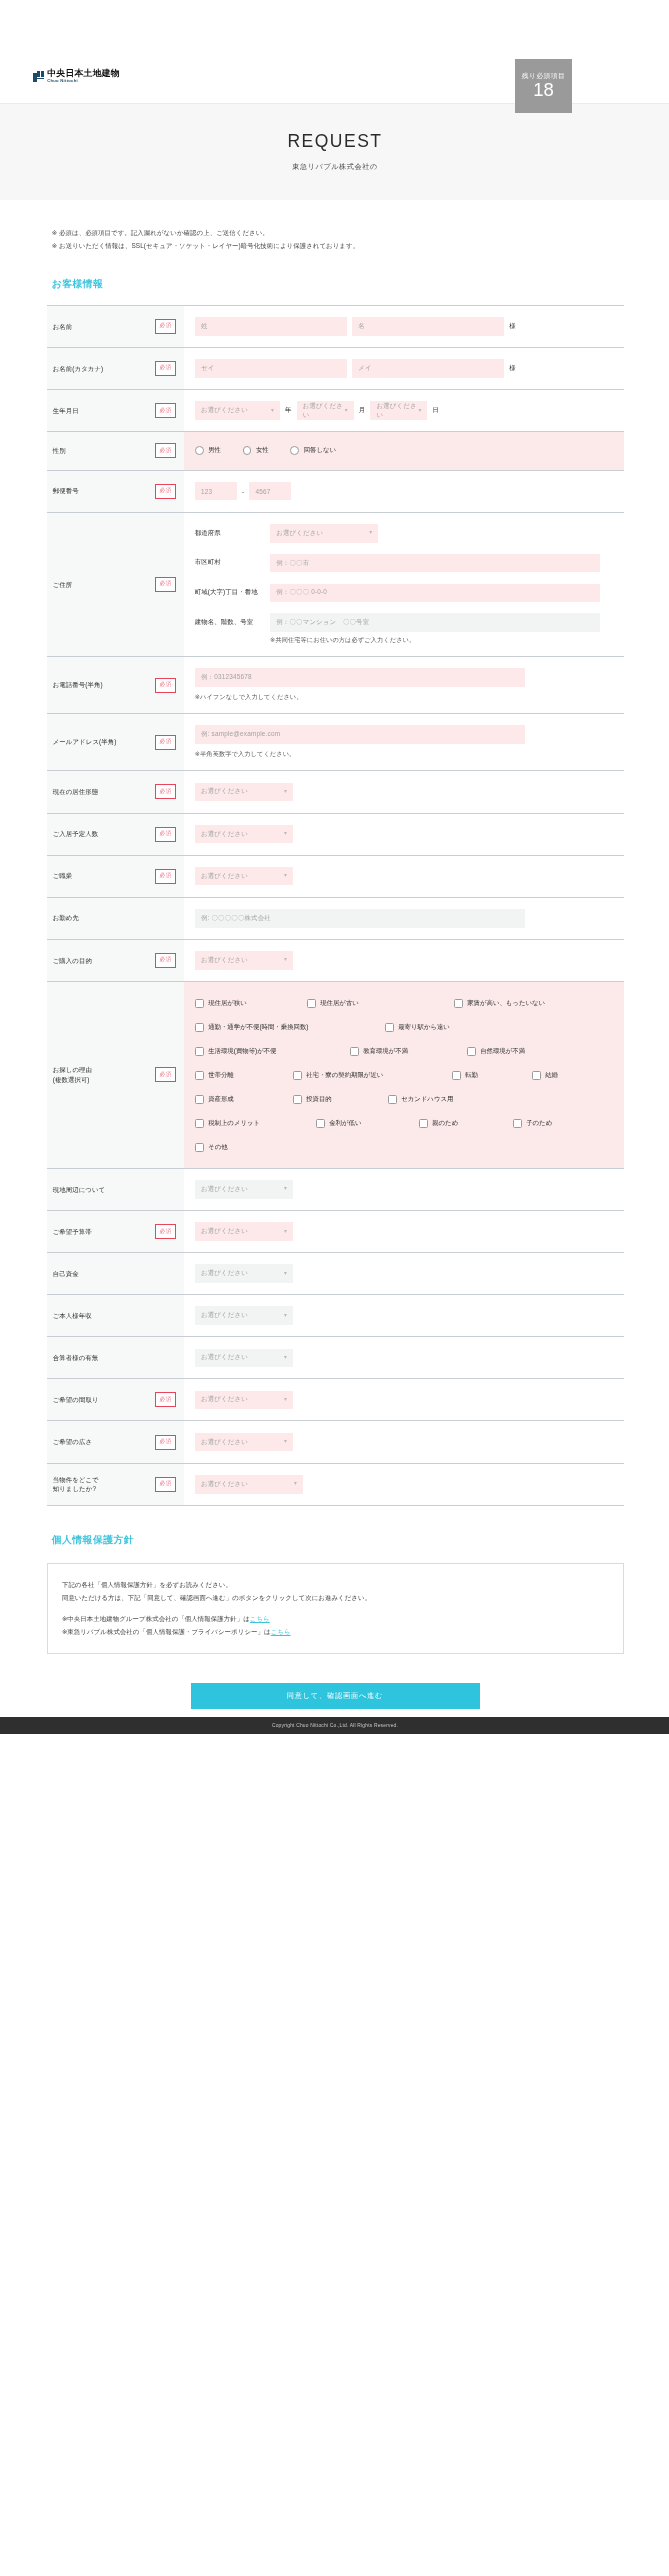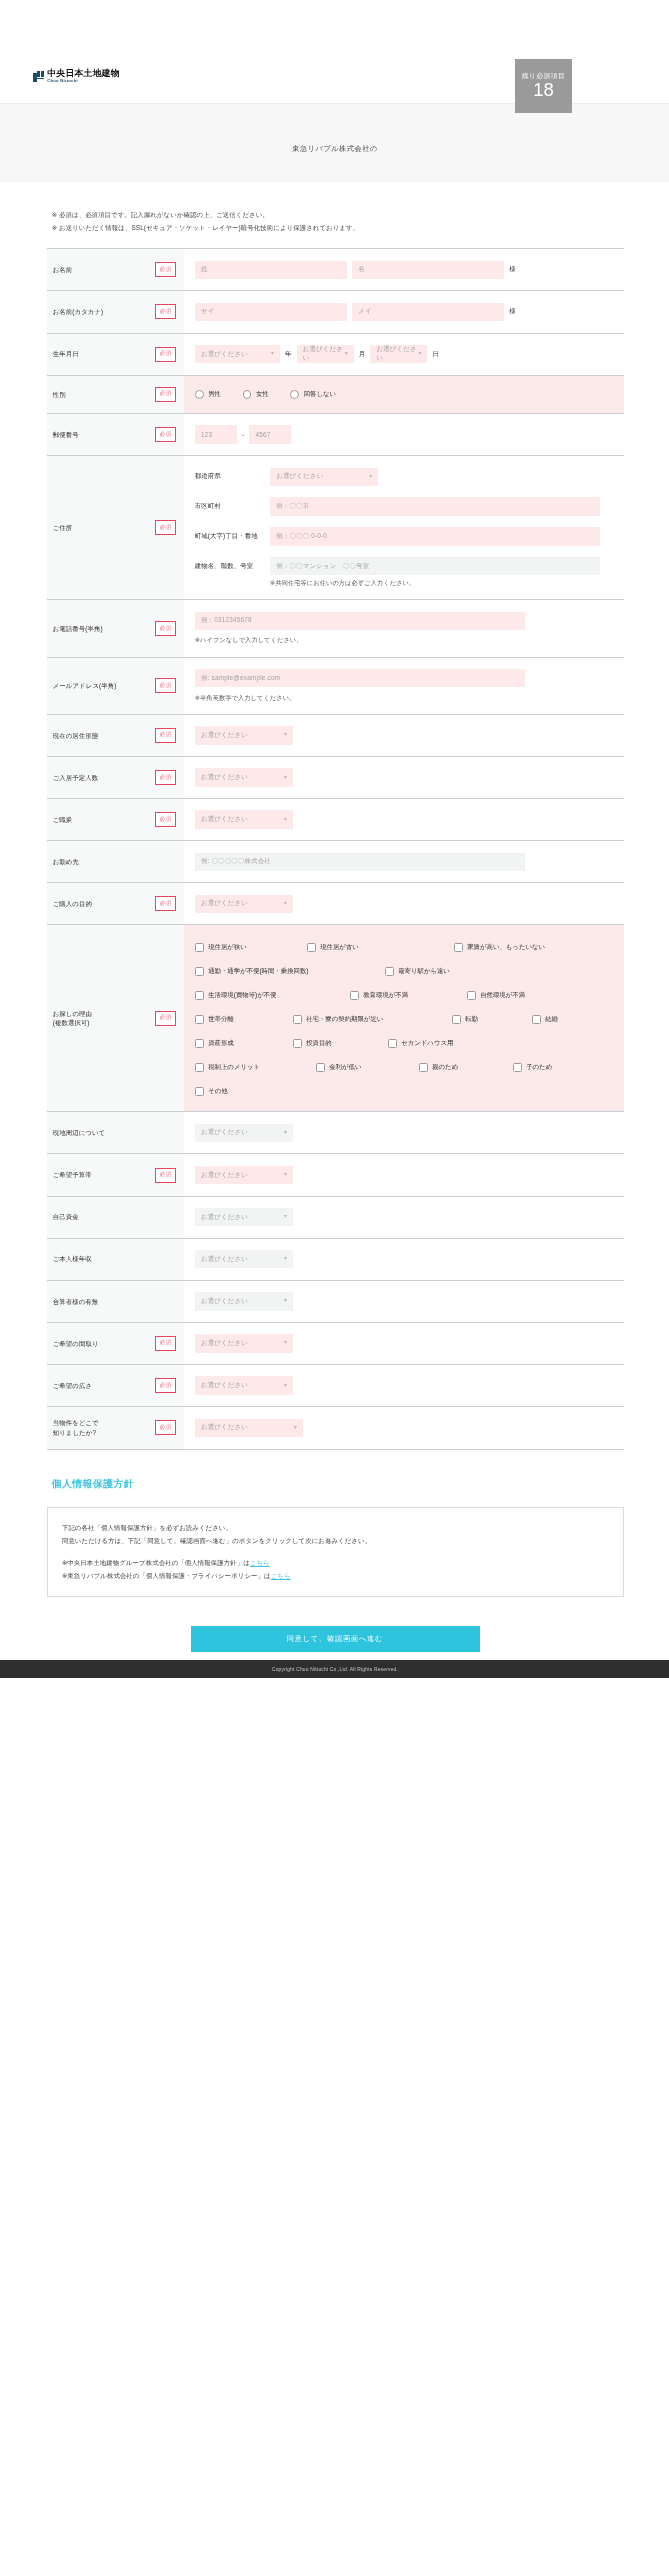--- a/index.html
+++ b/index.html
@@ -176,28 +176,30 @@
     </div>
 
 
     <div class="req-badge">
       <div class="rb-label">残り必須項目</div>
       <div class="rb-count">18</div>
     </div>
   </header>
 
   <div class="title-band">
+    <h1>REQUEST</h1>
     <div class="sub">東急リバブル株式会社の</div>
   </div>
 
   <div class="notice">
     <p>※ 必須は、必須項目です。記入漏れがないか確認の上、ご送信ください。</p>
     <p>※ お送りいただく情報は、SSL(セキュア・ソケット・レイヤー)暗号化技術により保護されております。</p>
   </div>
 
+  <div class="section-head">お客様情報</div>
 
   <div class="form-table">
 
     <div class="row">
       <div class="lbl">
         <span class="lbl-text">お名前</span>
         <span class="badge-req">必須</span>
       </div>
       <div class="fld">
         <div class="inline">

